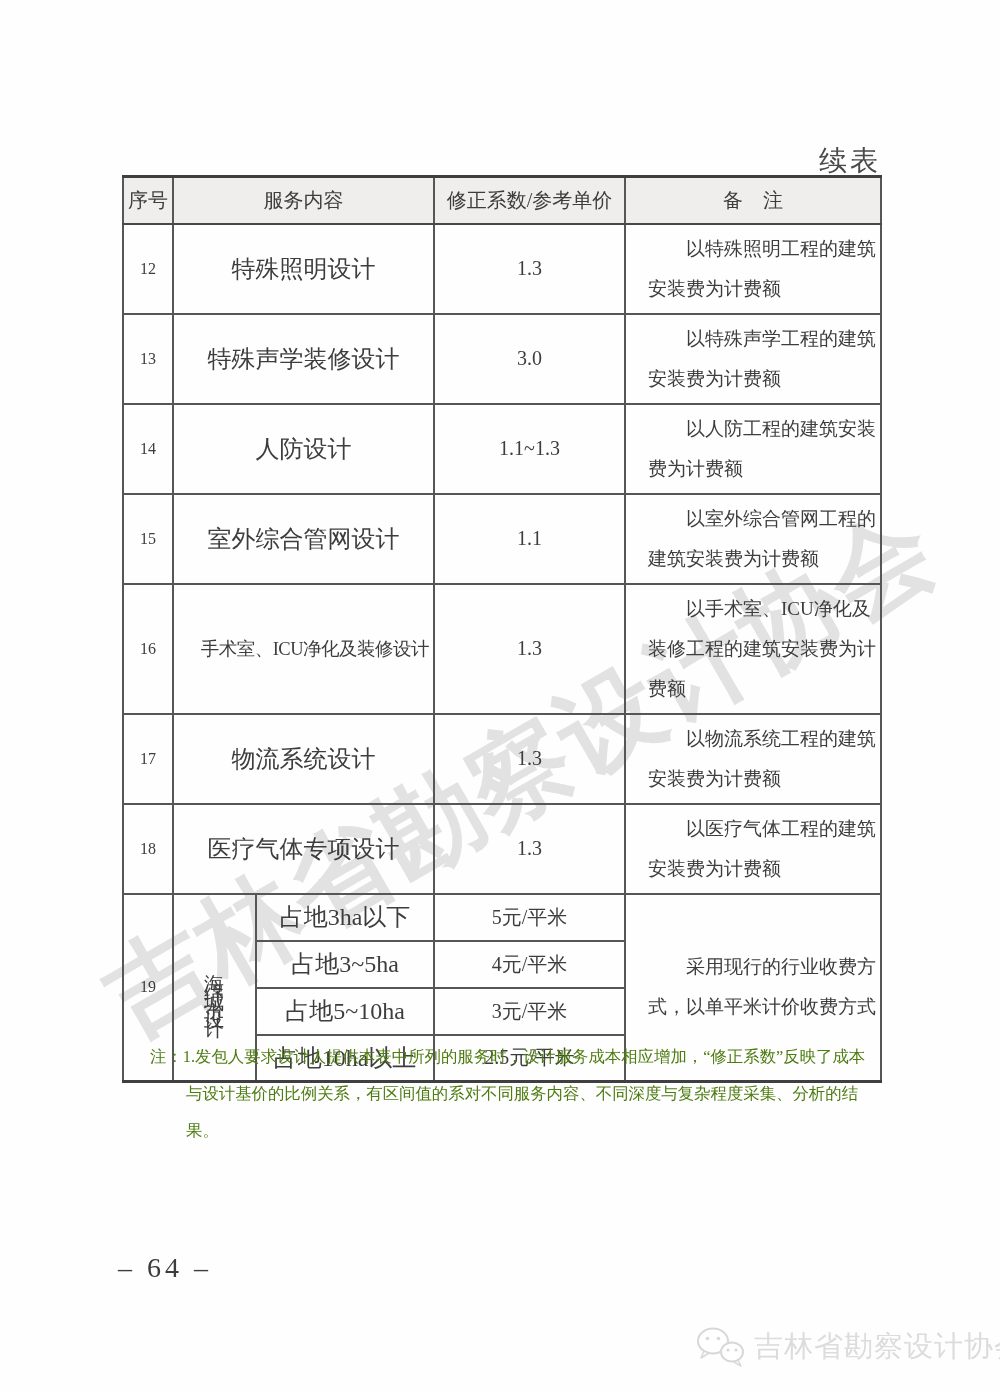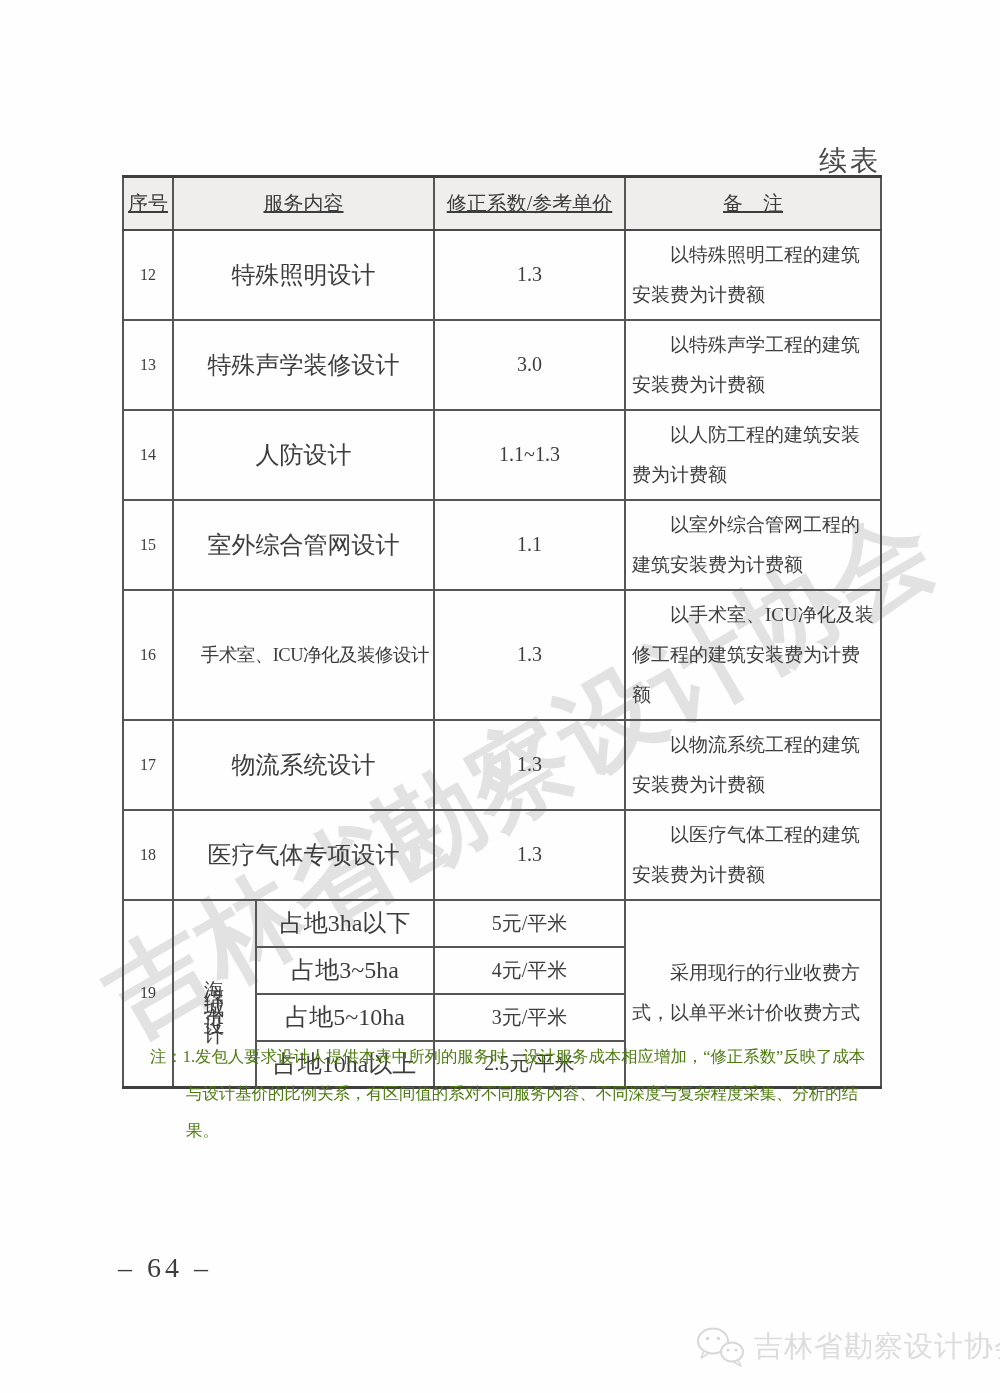--- a/index.html
+++ b/index.html
@@ -53,29 +53,28 @@
     border:2px solid #565656;
     text-align:center;
     vertical-align:middle;
     font-weight:normal;
     padding:2px 4px;
     overflow:hidden;
   }
   .fee-table { border-top:3px solid #3f3f3f; border-bottom:3px solid #3f3f3f; }
   .fee-table tr.hdr th {
     background:#efeeec;
-    height:53px;
+    height:47px;
     border-top:3px solid #3f3f3f;
     border-bottom:2px solid #484848;
     font-size:20px;
-    text-decoration:underline;
   }
   td.remark {
     text-align:left;
-    padding:4px 4px 4px 6px;
+    padding:4px 4px 4px 22px;
     font-size:19px;
     line-height:40px;
   }
   td.remark p { text-indent:2em; }
   td.value { font-size:20px; }
   td.num { font-size:16px; }
   td.service { font-size:24px; }
   td.service.tight { font-size:18.5px; white-space:nowrap; letter-spacing:-0.5px;text-align:right; }
   td.group-label-cell { padding:0; }
   .vertical-label {

